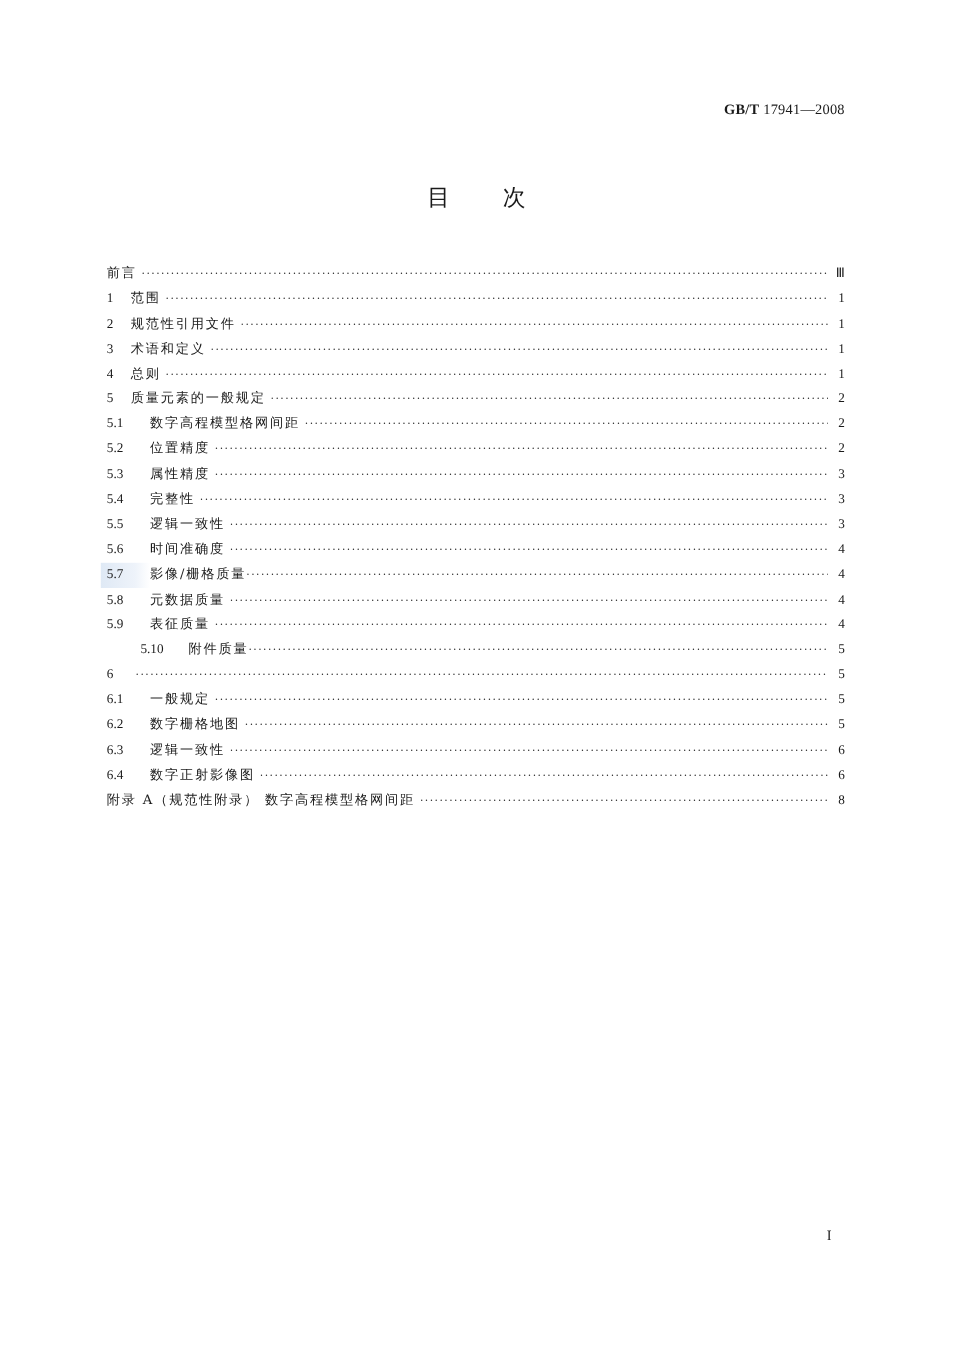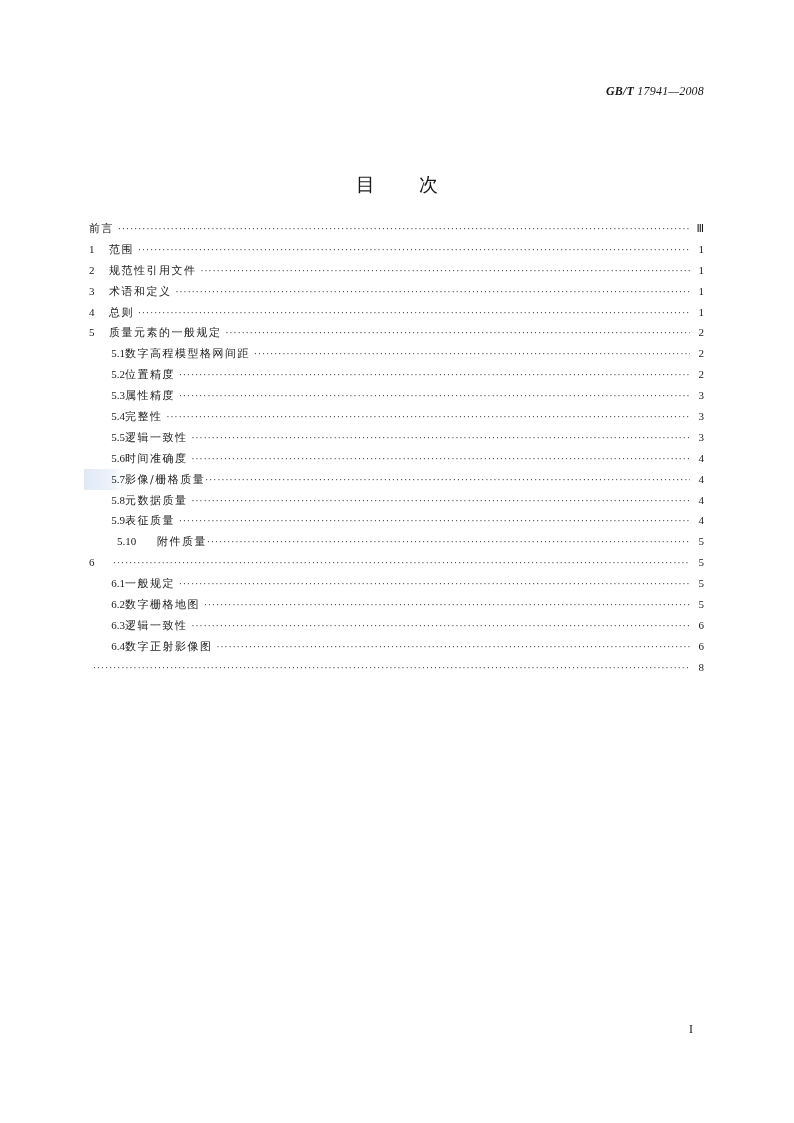--- a/index.html
+++ b/index.html
@@ -1,34 +1,34 @@
 <!DOCTYPE html>
 <html><head>
   <meta charset="utf-8">
   <style>
     html, body { margin: 0; padding: 0; background: #ffffff; }
     body { width: 794px; height: 1123px; position: relative; overflow: hidden;
            font-family: "DejaVu Serif", "Liberation Serif", serif; color: #1a1a1a; }
     .std-code { position: absolute; top: 84px; right: 90px; font-size: 12px;
-                font-family: "Liberation Serif", serif; letter-spacing: 0.2px; font-style: italic; }
+                font-family: "Liberation Serif", serif; letter-spacing: 0.2px; }
     .std-code b { font-weight: bold; }
     .title { position: absolute; top: 152px; left: 0; width: 794px; text-align: center;
-             font-size: 19px; font-family: "DejaVu Sans", sans-serif; letter-spacing: 0; margin-top: 20px; }
+             font-size: 19px; font-family: "DejaVu Sans", sans-serif; letter-spacing: 0; }
     .title span { display: inline-block; }
     .title .gap { width: 44px; }
     .toc { position: absolute; top: 218px; left: 89px; width: 615px; }
     .toc-row { display: flex; align-items: baseline; height: 20.9px; font-size: 11px; line-height: 20.9px; }
     .toc-num { white-space: pre; font-family: "Liberation Serif", serif; }
     .toc-label { white-space: nowrap; letter-spacing: 1.5px; }
     .toc-dots { flex: 1; overflow: hidden; white-space: nowrap; margin: 0 4px; color: #333;
                 font-size: 9px; letter-spacing: 1.2px; }
     .toc-dots::after { content: "··························································································································································································"; }
     .toc-page { font-family: "Liberation Serif", serif; min-width: 10px; text-align: right; }
     .num-w1 { width: 20px; }
-    .num-w2 { width: 36px; text-align: right; }
+    .num-w2 { width: 36px; }
     .num-w3 { width: 40px; margin-left: 28px; }
     .hl { background: linear-gradient(90deg, #dfe9f5, #eef3fa 70%, transparent); margin-left: -5px; padding-left: 5px; }
     .page-no { position: absolute; top: 1022px; left: 689px; font-size: 12px;
                font-family: "Liberation Serif", serif; }
   </style>
 </head>
 <body>
 
 <div class="std-code">
   <b>GB/T</b>
@@ -158,18 +158,19 @@
     <span class="toc-dots"></span>
     <span class="toc-page">6</span>
   </div>
   <div class="toc-row">
     <span class="toc-num num-w2">6.4</span>
     <span class="toc-label">数字正射影像图</span>
     <span class="toc-dots"></span>
     <span class="toc-page">6</span>
   </div>
   <div class="toc-row">
+    <span class="toc-label">附录 A（规范性附录） 数字高程模型格网间距</span>
     <span class="toc-dots"></span>
     <span class="toc-page">8</span>
   </div>
 </div>
 
 <div class="page-no">I</div>
 
 </body></html>

